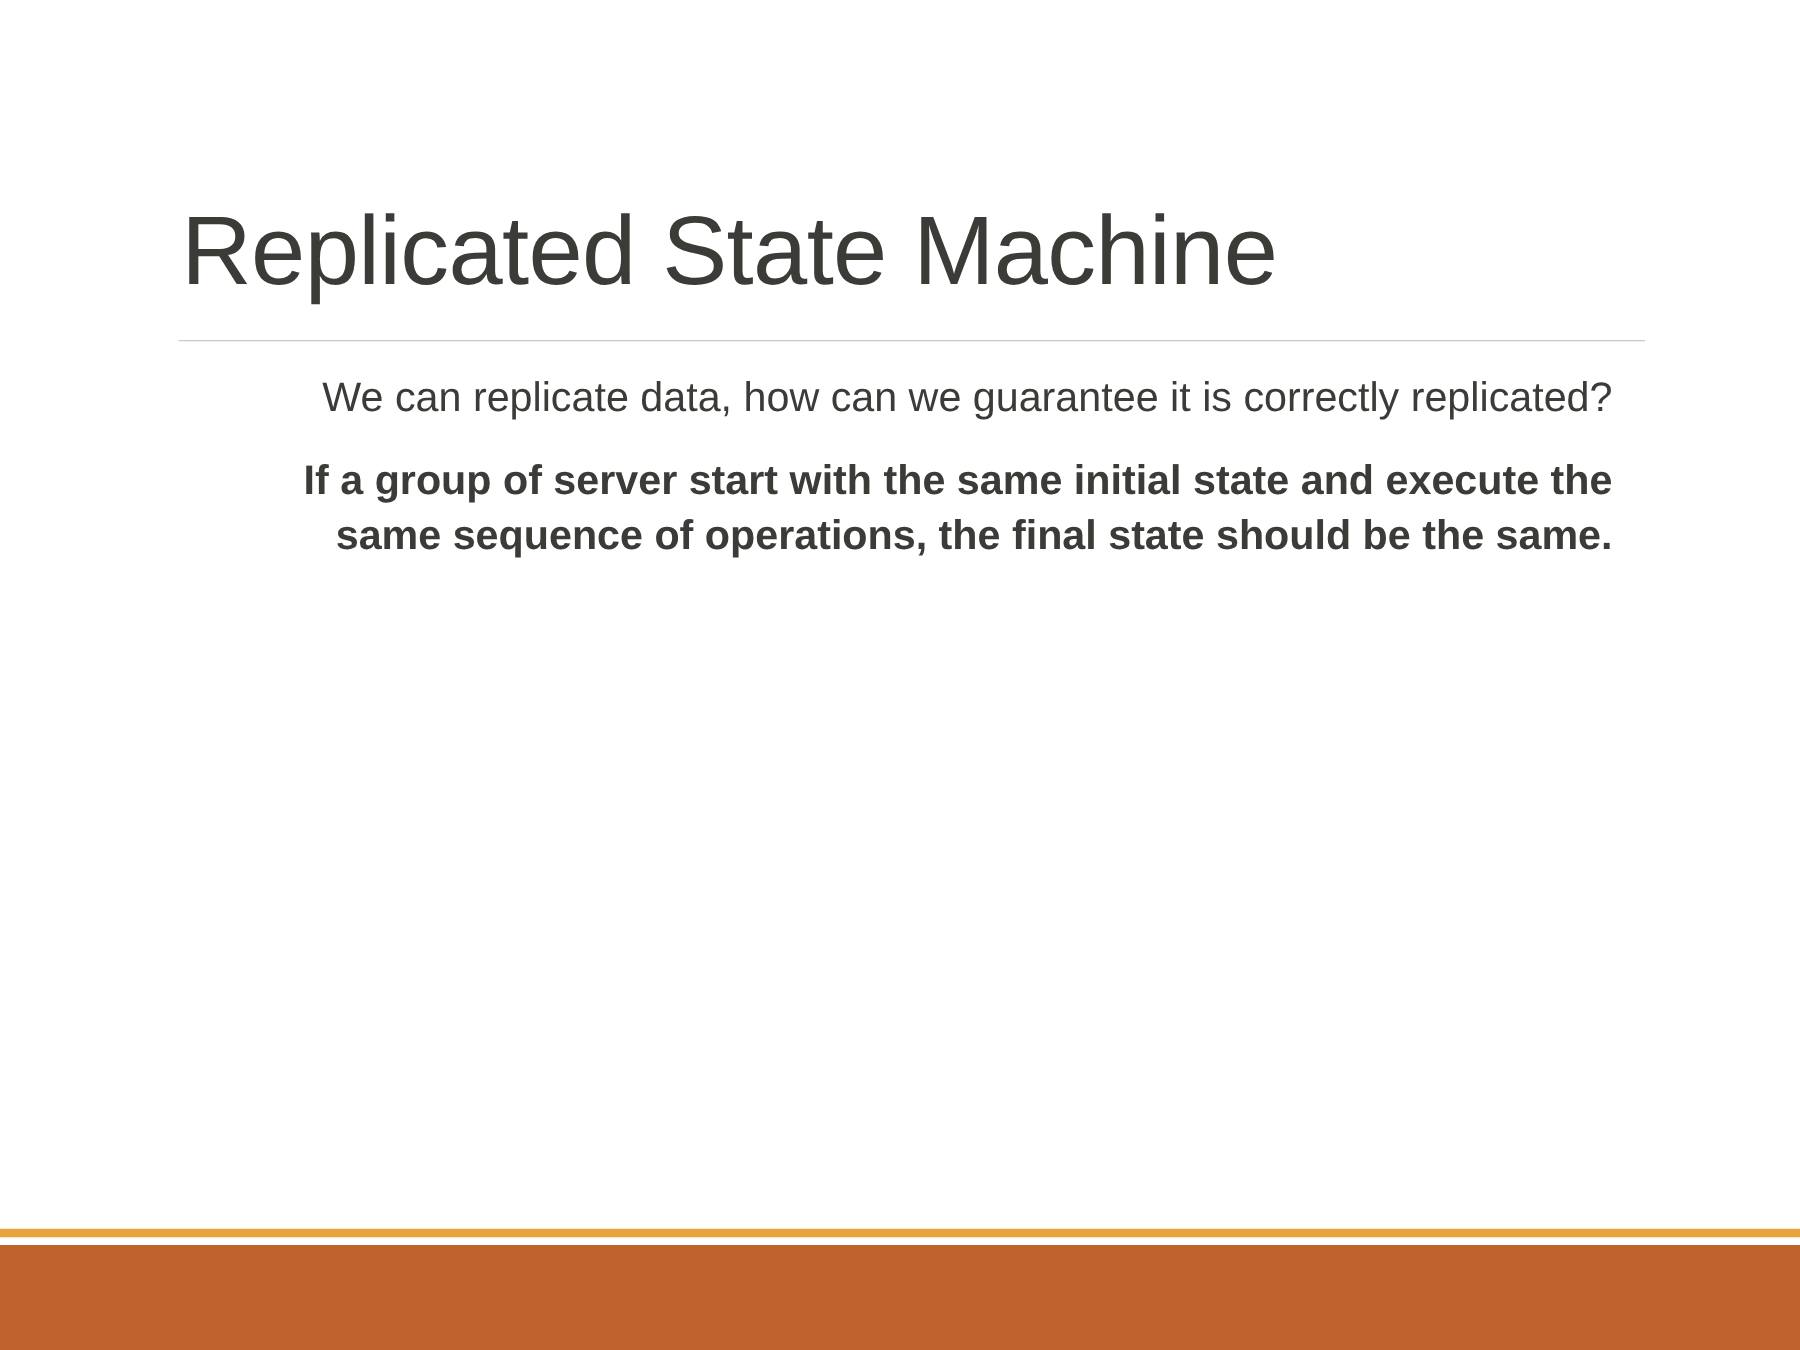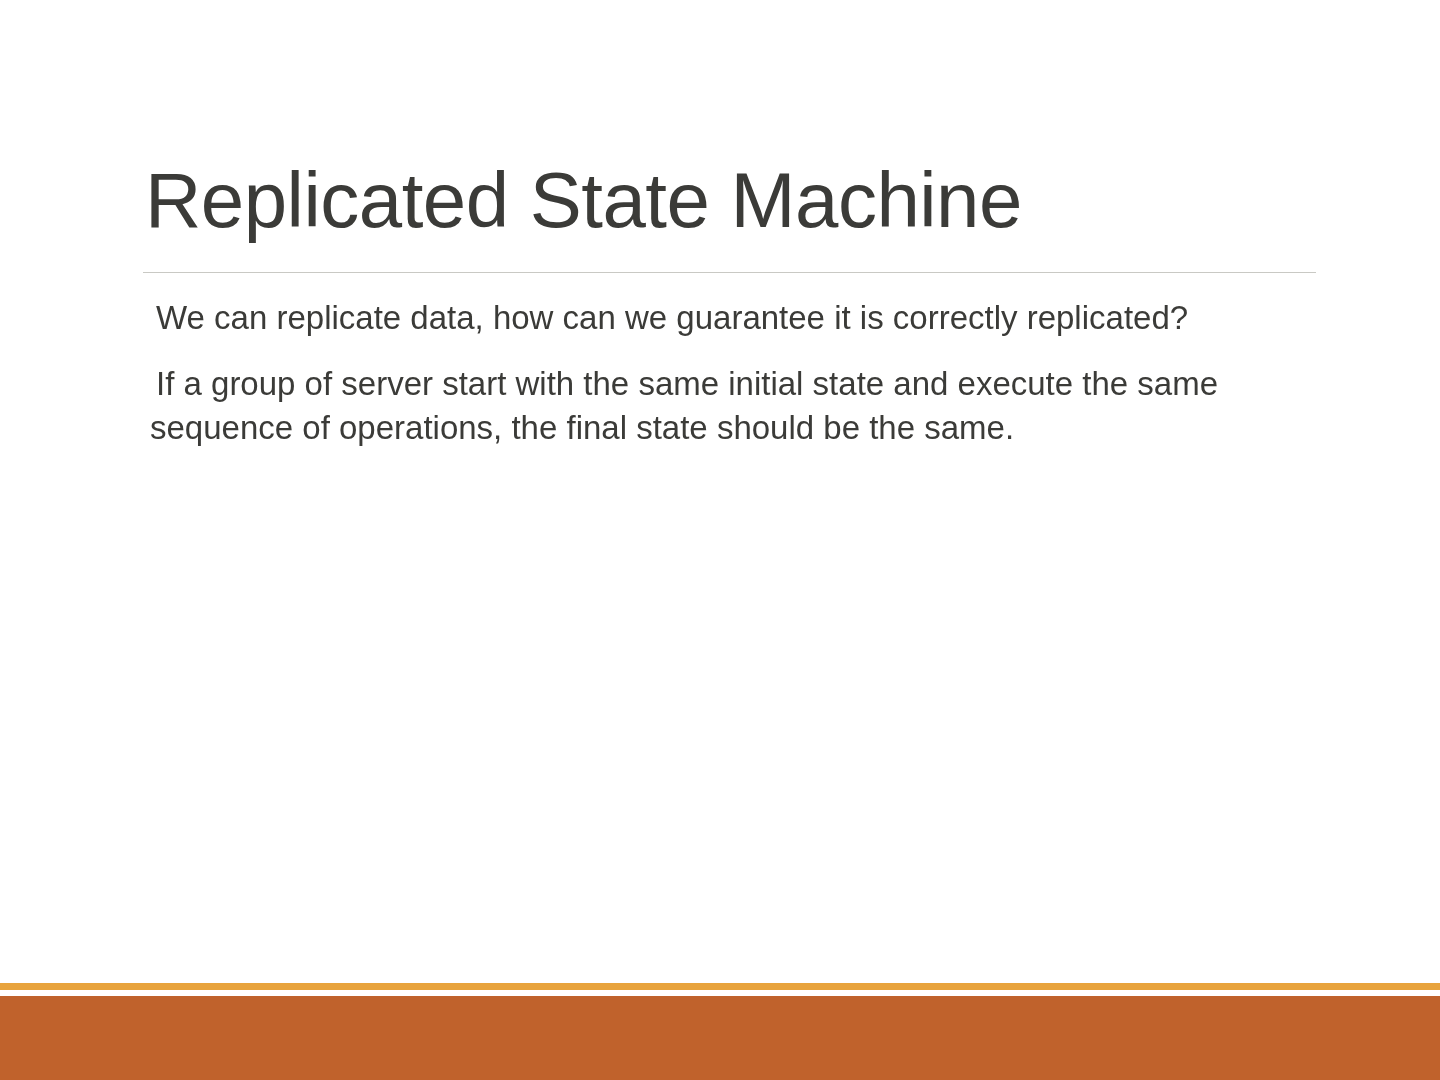--- a/index.html
+++ b/index.html
@@ -38,30 +38,32 @@
     top: 272px;
     width: 1173px;
     height: 1px;
     background: #c9c9c4;
   }
   .body-block {
     position: absolute;
     left: 150px;
     top: 296px;
     width: 1140px;
+    text-align: right;
   }
   .bullet {
     font-size: 33px;
     line-height: 1.33;
     color: #3b3b38;
     margin: 0 0 22px 0;
     text-indent: 6px;
   }
   .bullet:last-child {
     margin-bottom: 0;
+    font-weight: bold;
   }
   .footer-thin {
     position: absolute;
     left: 0;
     bottom: 90px;
     width: 1440px;
     height: 7px;
     background: #e8a33d;
   }
   .footer-gap {

